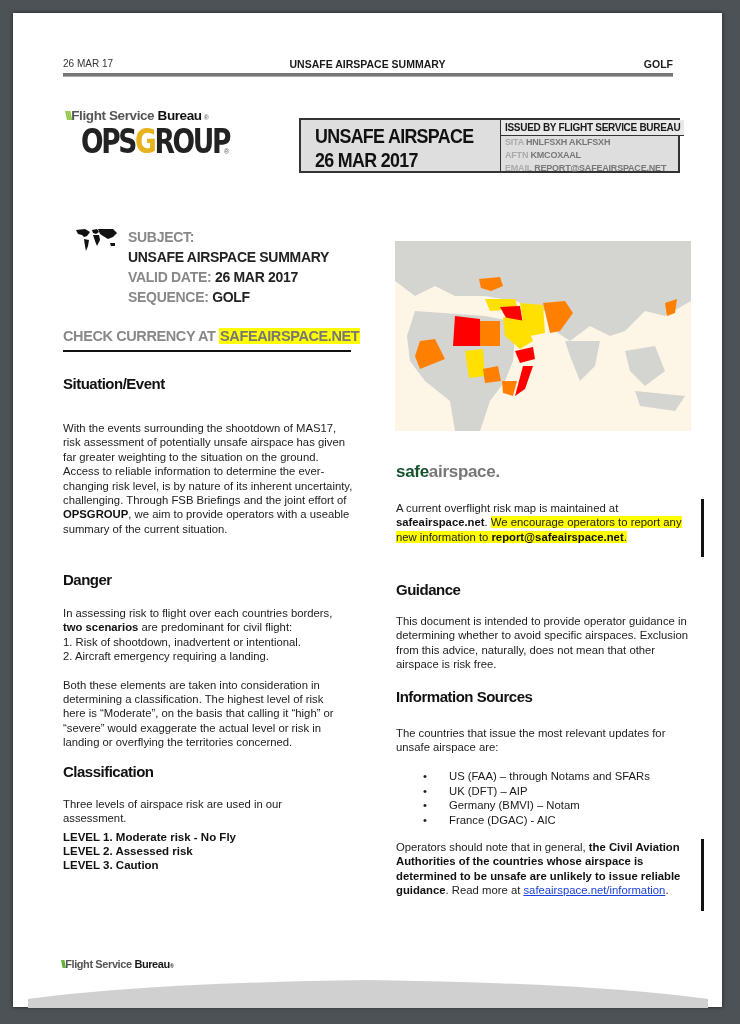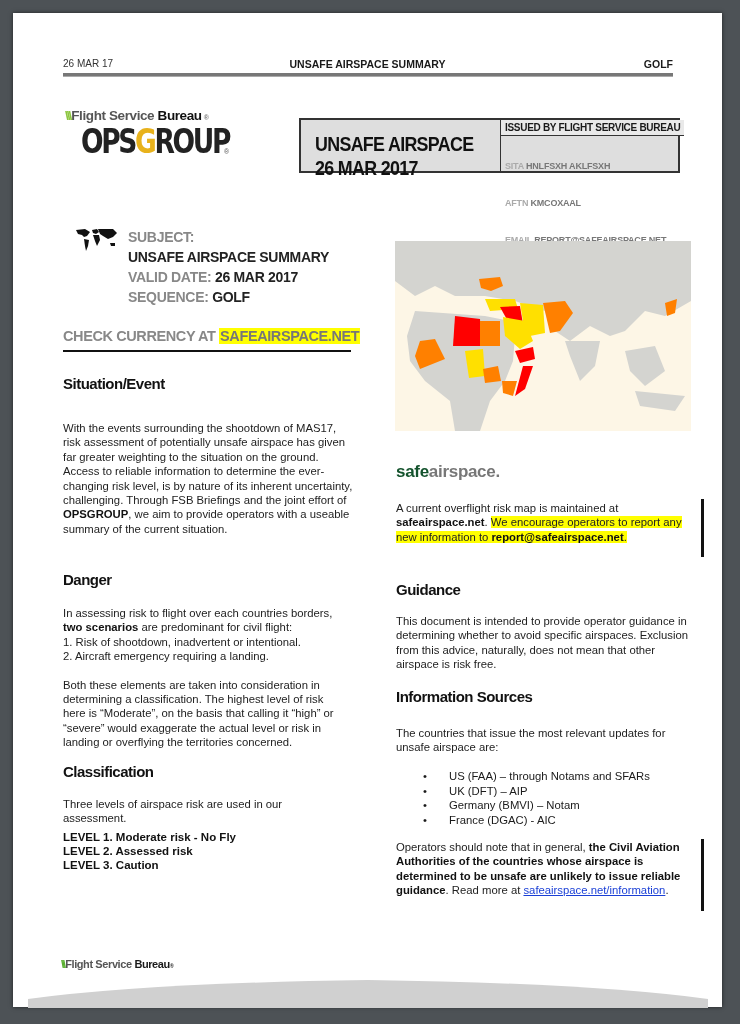--- a/index.html
+++ b/index.html
@@ -14,25 +14,25 @@
   .fsb-top { position:absolute; left:52px; top:95px; font-size:13.5px; font-weight:bold; letter-spacing:-0.4px; }
   .fsb-top .g { color:#8cc63f; letter-spacing:-2px; margin-right:1px; }
   .fsb-top .svc { color:#555; }
   .fsb-top .bur { color:#111; }
   .fsb-top .reg { font-size:7px; color:#777; margin-left:2px; }
   .ops { position:absolute; left:68px; top:108px; font-size:34px; font-weight:bold; letter-spacing:-3px; transform:scaleX(0.78); transform-origin:left; color:#222; font-family:"DejaVu Sans", sans-serif; }
   .ops .gold { color:#e8b21c; }
   .ops-reg { position:absolute; left:211px; top:135px; font-size:7px; color:#555; }
 
   .box { position:absolute; left:286px; top:105px; width:377px; height:51px; border:2px solid #333; background:#dedede; display:flex; }
-  .box-left { width:200px; border-right:1px solid #333; padding:12px 0 0 14px; box-sizing:border-box; }
+  .box-left { width:200px; border-right:1px solid #333; padding:4px 0 0 14px; box-sizing:border-box; }
   .box-left div { font-size:21px; font-weight:bold; letter-spacing:-0.8px; transform:scaleX(0.85); transform-origin:left; line-height:24px; color:#111; white-space:nowrap; }
   .box-right { flex:1; display:flex; flex-direction:column; }
   .box-issued { background:#e9e9e9; font-size:10px; font-weight:bold; padding:2px 4px; border-bottom:1px solid #333; white-space:nowrap; letter-spacing:-0.3px; }
-  .box-line { font-size:9px; padding:0 4px; line-height:13px; font-weight:bold; color:#777; white-space:nowrap; letter-spacing:-0.2px;margin-top:24px; }
+  .box-line { font-size:9px; padding:0 4px; line-height:13px; font-weight:bold; color:#777; white-space:nowrap; letter-spacing:-0.2px; }
   .box-line .k { color:#aaa; }
 
   .globe { position:absolute; left:62px; top:214px; width:44px; height:26px; }
   .subj { position:absolute; left:115px; top:214px; font-weight:bold; font-size:14px; line-height:20px; letter-spacing:-0.3px; }
   .subj .gray { color:#888; }
   .subj .dark { color:#222; }
   .check { position:absolute; left:50px; top:315px; font-weight:bold; font-size:14.5px; color:#888; letter-spacing:-0.4px; }
   .check .hl { background:#ffff00; color:#777; padding:0 1px; }
   .check-rule { position:absolute; left:50px; top:337px; width:288px; height:2px; background:#111; }
 

